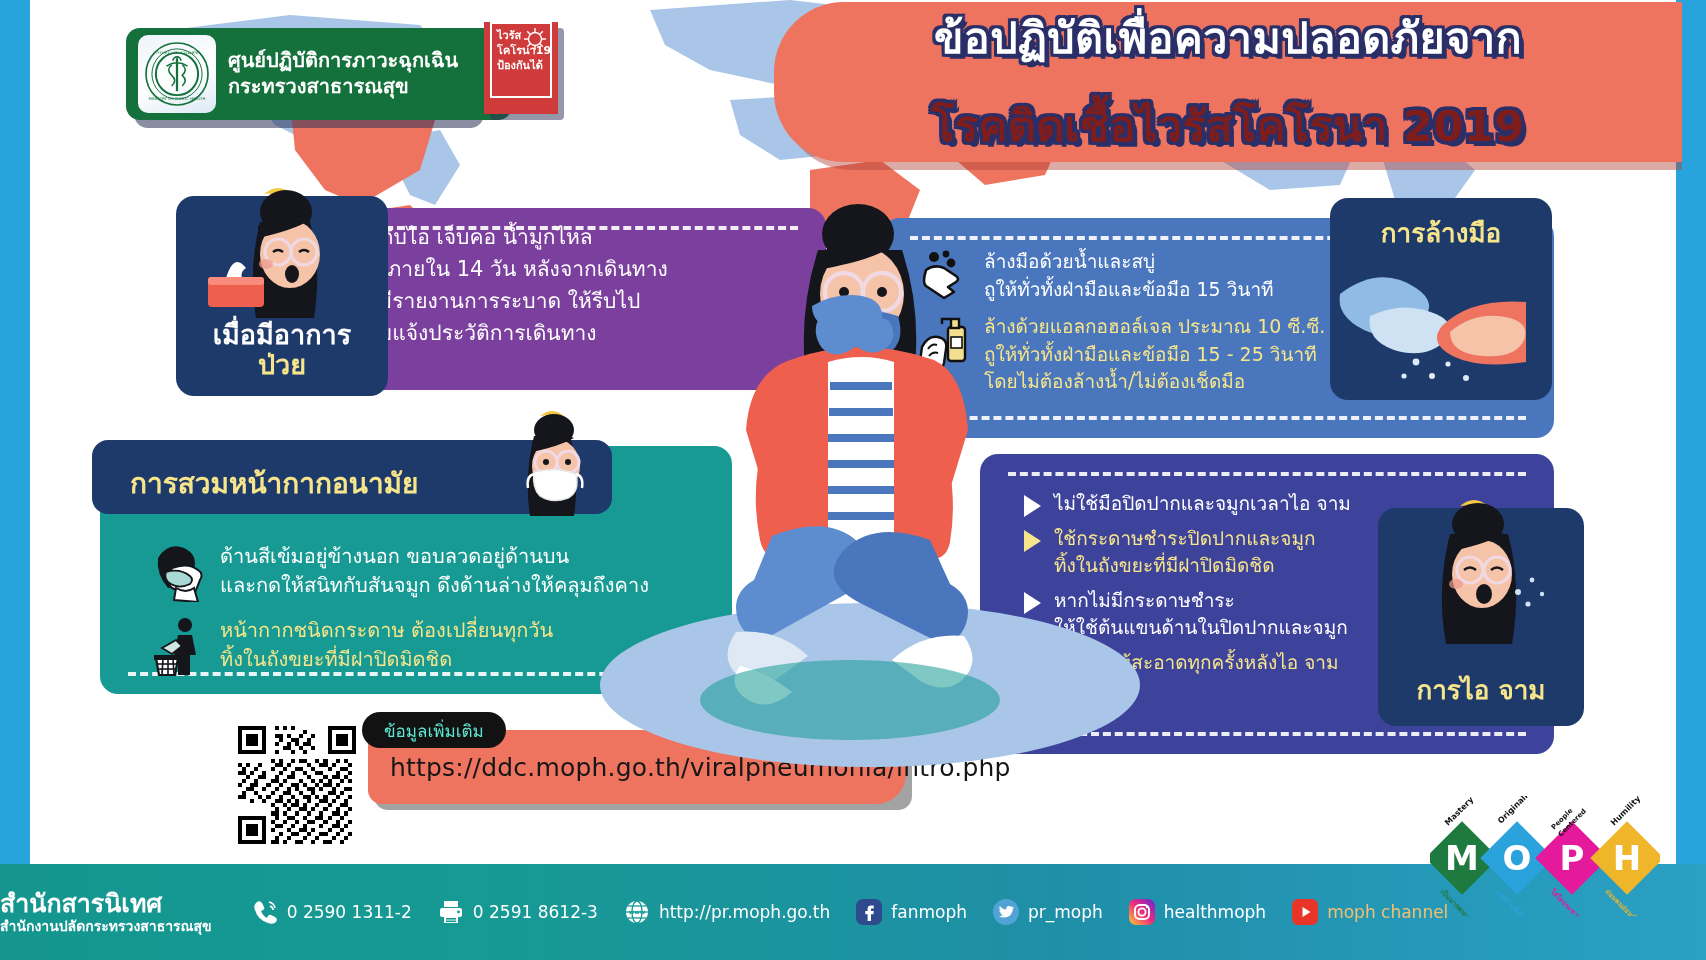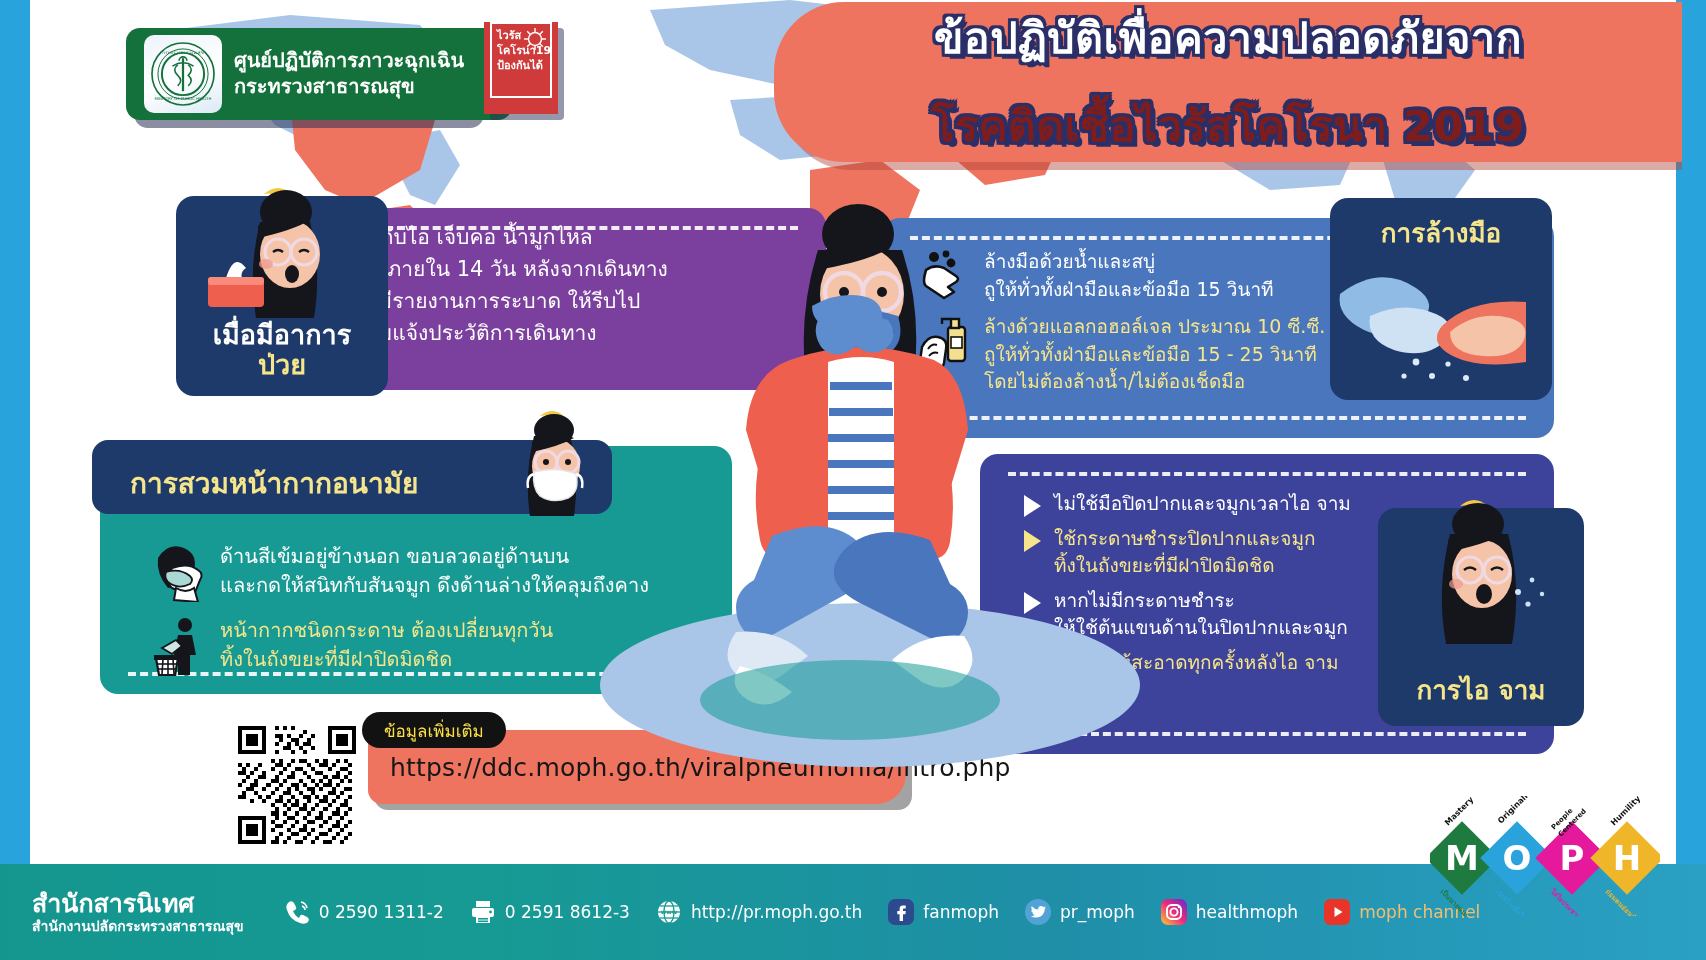--- a/index.html
+++ b/index.html
@@ -19,21 +19,21 @@
   .map-wrap { position:absolute; left:0; top:0; width:1646px; height:300px; overflow:hidden; }
   .map-wrap svg { position:absolute; left:60px; top:-10px; }
 
   
   .logo-shadow {
     position:absolute; left:104px; top:36px; width:350px; height:92px;
     background:#2b2f56; border-radius:14px; opacity:.55;
   }
   .logo-box {
     position:absolute; left:96px; top:28px; width:386px; height:92px;
-    background:#14713b; border-radius:14px; display:flex; align-items:center; padding-left:18px;
+    background:#14713b; border-radius:14px; display:flex; align-items:center; padding-left:12px;
   }
   .seal-plate {
     width:78px; height:78px; border-radius:10px;
     background:linear-gradient(160deg,#eef4fb,#ffffff 55%,#dce9f6);
     display:flex; align-items:center; justify-content:center; flex:0 0 auto;
   }
   .seal { width:66px; height:66px; }
   .logo-text { margin-left:12px; color:#fff; line-height:1.28; }
   .logo-text .l1 { font-size:20px; font-weight:bold; }
   .logo-text .l2 { font-size:20px; font-weight:bold; }
@@ -166,32 +166,32 @@
     position:absolute; left:344px; top:736px; width:538px; height:74px;
     background:#333; border-radius:14px; opacity:.45;
   }
   .url-box {
     position:absolute; left:338px; top:730px; width:538px; height:74px;
     background:#ef7460; border-radius:14px 30px 30px 14px;
     display:flex; align-items:center; padding-left:12px;
   }
   .url-tag {
     position:absolute; left:-6px; top:-18px; height:36px; padding:16px 22px;
-    background:#121212; color:#fde047; border-radius:18px;
+    background:#121212; color:#5eead4; border-radius:18px;
     display:flex; align-items:center; font-size:17px;
   }
   .url-text { color:#161616; font-size:25px; padding-left:10px; letter-spacing:.2px; }
 
   
   .footer {
     position:absolute; left:0; top:864px; width:1706px; height:96px;
     background:linear-gradient(90deg,#14968f 0%,#169a93 28%,#1f8fa8 62%,#2aa0c4 100%);
     display:flex; align-items:center;
   }
-  .f-brand { margin-left:32px; color:#fff; line-height:1.18; }
+  .f-brand { color:#fff; line-height:1.18; }
   .f-brand .b1 { font-size:25px; font-weight:bold; }
   .f-brand .b2 { font-size:14px; font-weight:bold; }
   .f-items { display:flex; align-items:center; gap:26px; margin-left:40px; }
   .f-item { display:flex; align-items:center; gap:9px; color:#fff; font-size:17px; white-space:nowrap; }
   .f-ico { width:26px; height:26px; flex:0 0 auto; }
   .moph-logo { position:absolute; right:46px; top:796px; width:230px; height:120px; }
 
   
   .girl-main { position:absolute; left:610px; top:200px; width:420px; height:580px; z-index:2; }
   .girl-sick { position:absolute; left:160px; top:182px; width:200px; height:180px; z-index:4; }

